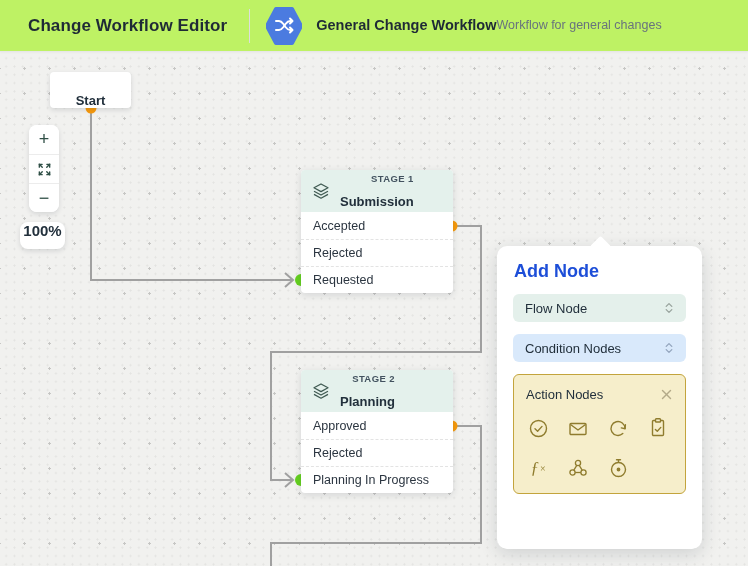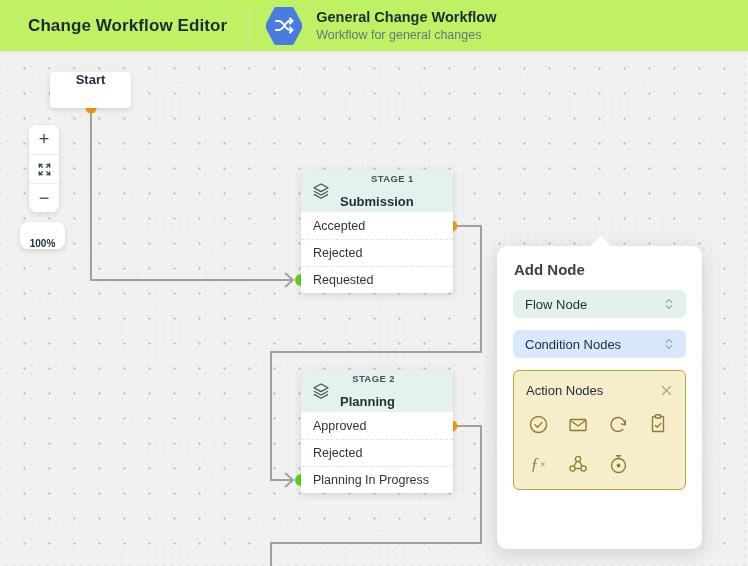--- a/index.html
+++ b/index.html
@@ -6,68 +6,68 @@
   html,body { width:748px; height:566px; }
   body { font-family:"Liberation Sans", sans-serif; background:#fff; overflow:hidden; position:relative; }
 
   
   .app-header{ position:absolute; top:0; left:0; width:748px; height:52px; background:#bef264;
     border-bottom:1px solid #e7e7e7; display:flex; align-items:center; z-index:30;
     box-shadow:0 1px 2px rgba(0,0,0,.03); }
   .app-title{ font-size:17px; font-weight:700; color:#1f2a36; margin-left:28px; letter-spacing:.1px; }
   .hdr-divider{ width:1px; height:34px; background:#ddd; margin-left:22px; }
   .wf-hex{ width:36px; height:38px; margin-left:16px; flex:0 0 auto; }
-  .wf-meta{ margin-left:14px; display:flex; flex-direction:column; justify-content:center; }
+  .wf-meta{ margin-left:14px; display:flex; flex-direction:row; justify-content:center; }
   .wf-name{ font-size:14.5px; font-weight:700; color:#1f2a36; line-height:1.25; }
   .wf-desc{ font-size:12.5px; color:#68737d; line-height:1.3; margin-top:1px; }
 
   
   .canvas{ position:absolute; top:52px; left:0; width:748px; height:514px;
     background-color:#f1f1ef;
     background-image:
       radial-gradient(#c6c6c4 1.1px, transparent 1.2px),
       radial-gradient(#e3e3e1 .9px, transparent 1px);
     background-size:25px 25px, 8.3px 8.3px;
     background-position:12px 4px, 2px 2px; }
 
   .wires{ position:absolute; top:0; left:0; width:748px; height:514px; z-index:1; pointer-events:none; }
 
   
   .start-node{ position:absolute; left:50px; top:20px; width:81px; height:36px; background:#fff;
-    border-radius:4px; box-shadow:0 2px 5px rgba(33,43,54,.14); display:flex; align-items:flex-start;
+    border-radius:4px; box-shadow:0 2px 5px rgba(33,43,54,.14); display:flex; align-items:flex-end;
     justify-content:center; font-size:13px; font-weight:600; color:#22303c; z-index:2; }
 
   
   .zoom-ctrl{ position:absolute; left:29px; top:73px; width:30px; background:#fff; border-radius:8px;
     box-shadow:0 2px 5px rgba(33,43,54,.14); z-index:3; overflow:hidden; }
   .zoom-btn{ width:30px; height:29px; display:flex; align-items:center; justify-content:center;
     color:#2f4f46; font-size:18px; font-weight:400; cursor:pointer; background:#fff; border:none; }
   .zoom-btn + .zoom-btn{ border-top:1px solid #ececec; }
   .zoom-badge{ position:absolute; left:20px; top:170px; width:45px; height:27px; background:#fff;
-    border-radius:8px; box-shadow:0 2px 5px rgba(33,43,54,.14); display:flex; align-items:flex-end;
-    justify-content:center; font-size:10px; font-weight:600; color:#22303c; z-index:3; }
+    border-radius:8px; box-shadow:0 2px 5px rgba(33,43,54,.14); display:flex; align-items:flex-start;
+    justify-content:center; font-size:15px; font-weight:600; color:#22303c; z-index:3; }
 
   
   .stage-node{ position:absolute; width:152px; background:#fff; border-radius:4px;
     box-shadow:0 2px 7px rgba(33,43,54,.14); z-index:2;text-align:right; }
   .stage-head{ height:42px; background:#e4f1ec; border-radius:4px 4px 0 0; display:flex;
     align-items:center; padding:0 10px; gap:9px; }
   .stage-head svg{ flex:0 0 auto; }
   .stage-label{ font-size:9.5px; font-weight:700; letter-spacing:.4px; color:#42525f; }
   .stage-name{ font-size:13px; font-weight:600; color:#22303c; margin-top:10px; }
   .stage-row{ height:27px; display:flex; align-items:center; padding-left:12px; font-size:12.5px;
     color:#2b3540; cursor:pointer; }
   .stage-row + .stage-row{ border-top:1px dashed #e3e3e3; }
 
   
   .add-panel{ position:absolute; left:497px; top:194px; width:205px; height:303px; background:#fff;
     border-radius:10px; box-shadow:0 5px 18px rgba(33,43,54,.16); z-index:10; }
   .add-notch{ position:absolute; top:-7px; left:96px; width:15px; height:15px; background:#fff;
     transform:rotate(45deg); border-radius:2px; }
-  .add-title{ font-size:15px; font-weight:700; color:#404040; margin:15px 17px 12px; }
+  .add-title{ font-size:18px; font-weight:700; color:#1d4ed8; margin:15px 17px 12px; }
   .group-row{ height:28px; margin:0 16px 12px; border-radius:6px; display:flex; align-items:center;
     justify-content:space-between; padding:0 10px 0 12px; font-size:13px; color:#22303c; cursor:pointer; }
   .g-flow{ background:#e4f0eb; }
   .g-cond{ background:#d9e9fb;align-items:center; }
   .g-branch{ background:#ebebf0; }
   .g-action{ margin:0 16px 14px; background:#f6eecb; border:1px solid #c3a43c; border-radius:6px;
     height:120px; padding:12px 12px 0; }
   .g-action-head{ display:flex; align-items:center; justify-content:space-between; font-size:13px;
     color:#22303c; }
   .action-icons{ display:grid; grid-template-columns:repeat(4, 24px); column-gap:16px; row-gap:16px;

